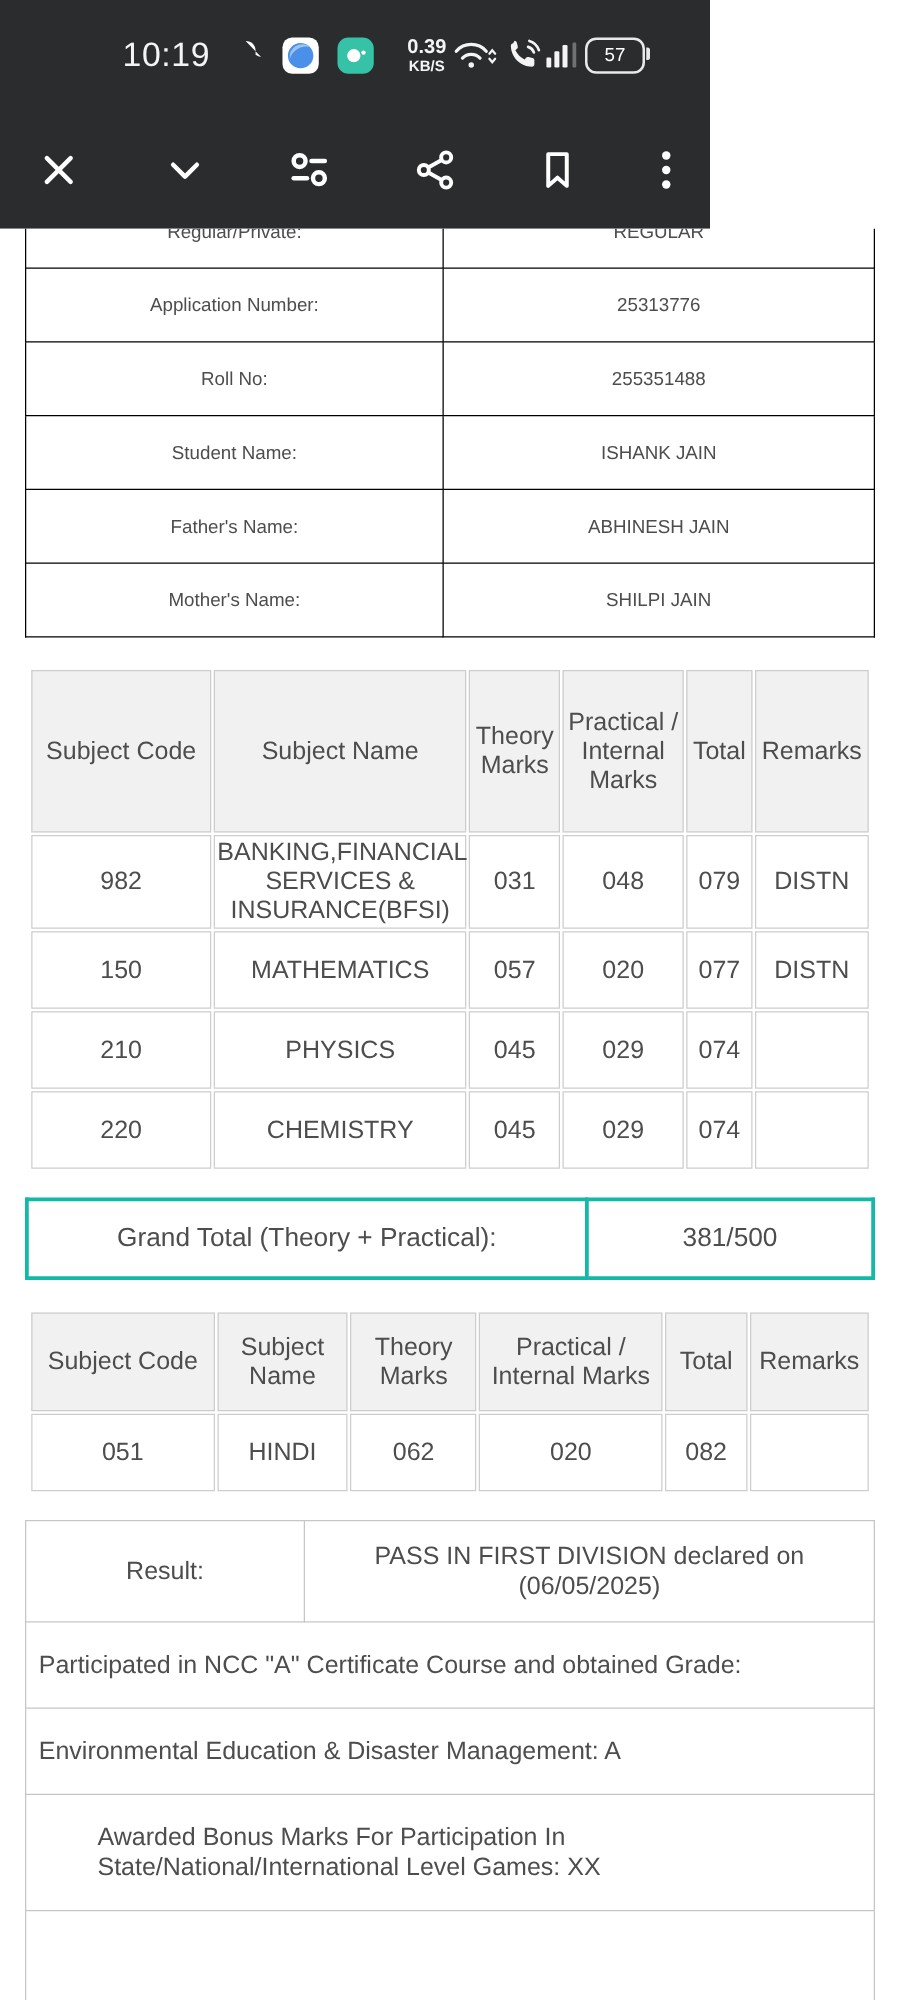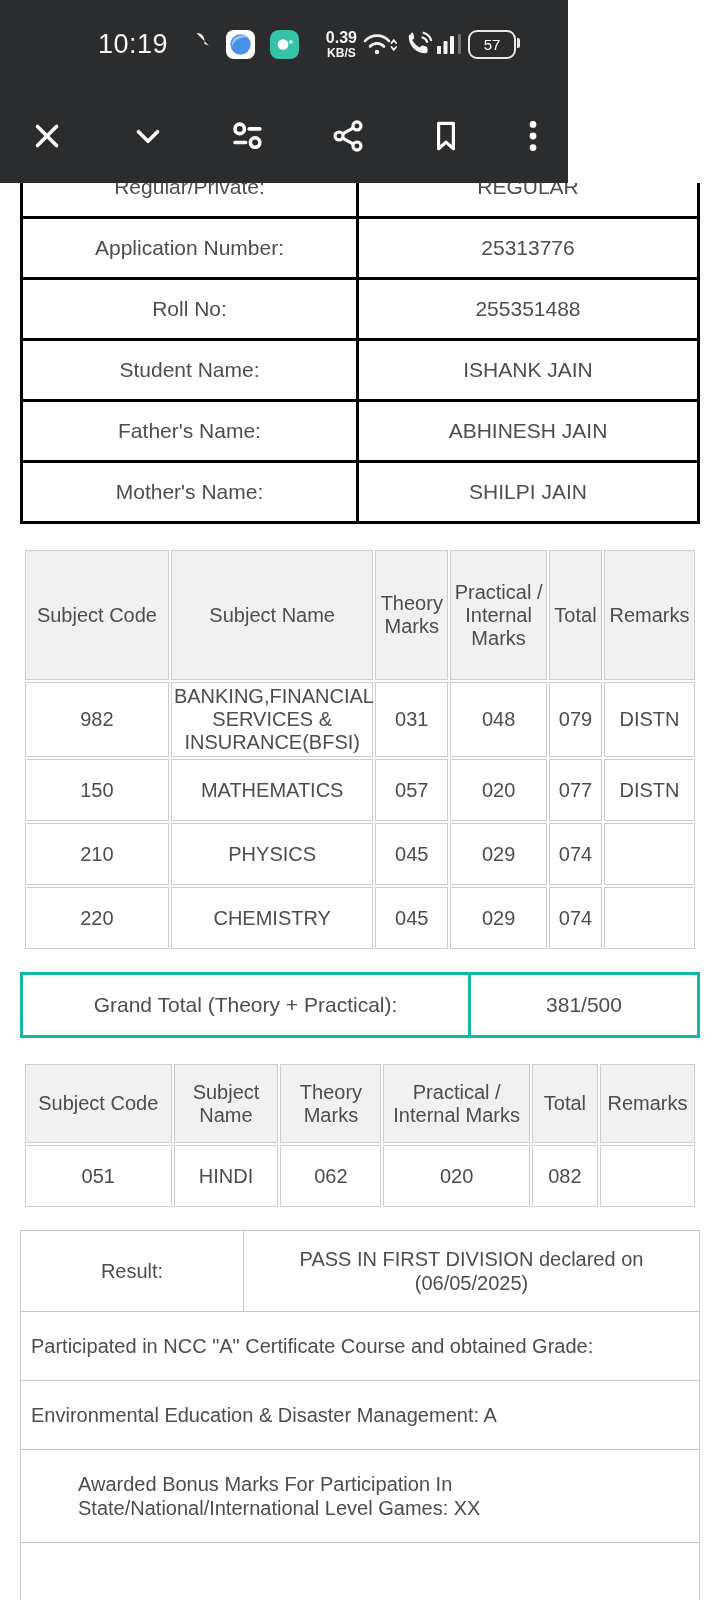--- a/index.html
+++ b/index.html
@@ -25,21 +25,21 @@
   
   .toolbar{height:95px;display:flex;align-items:center;justify-content:space-between;
     padding:0 28px;box-sizing:border-box;color:#fff;}
   .tb-title{flex:1;display:flex;flex-direction:column;align-items:center;min-width:0;}
   .tb-title .t{font-size:29px;white-space:nowrap;}
   .tb-title .d{font-size:17px;margin-top:3px;opacity:.95;}
   
   .content{position:absolute;top:183px;left:0;width:720px;height:1417px;overflow:hidden;background:#fff;color:#4d4d4d;}
   table{border-color:#c9c9c9;}
   .student-table{width:680px;margin:-28px 20px 0 20px;border-collapse:collapse;table-layout:fixed;}
-  .student-table td{border:3px solid #000000;height:56px;text-align:center;font-size:21px;}
+  .student-table td{border:1px solid #000000;height:56px;text-align:center;font-size:15px;}
   .student-table td.lbl{width:331px;}
   .marks-table{width:674px;margin:24px auto 0 auto;border-collapse:separate;border-spacing:2px;table-layout:fixed;}
   .marks-table th,.marks-table td{border:1px solid #cdcdcd;text-align:center;font-size:20px;
     font-weight:normal;padding:2px;line-height:1.15;}
   .marks-table th{background:#f1f1f1;}
   .t1 th{height:124px;}
   .t1 td{height:56px;}
   .t2 th{height:73px;}
   .t2 td{height:56px;}
   .gt-table{width:680px;margin:21px 20px 0 20px;border-collapse:collapse;table-layout:fixed;}

